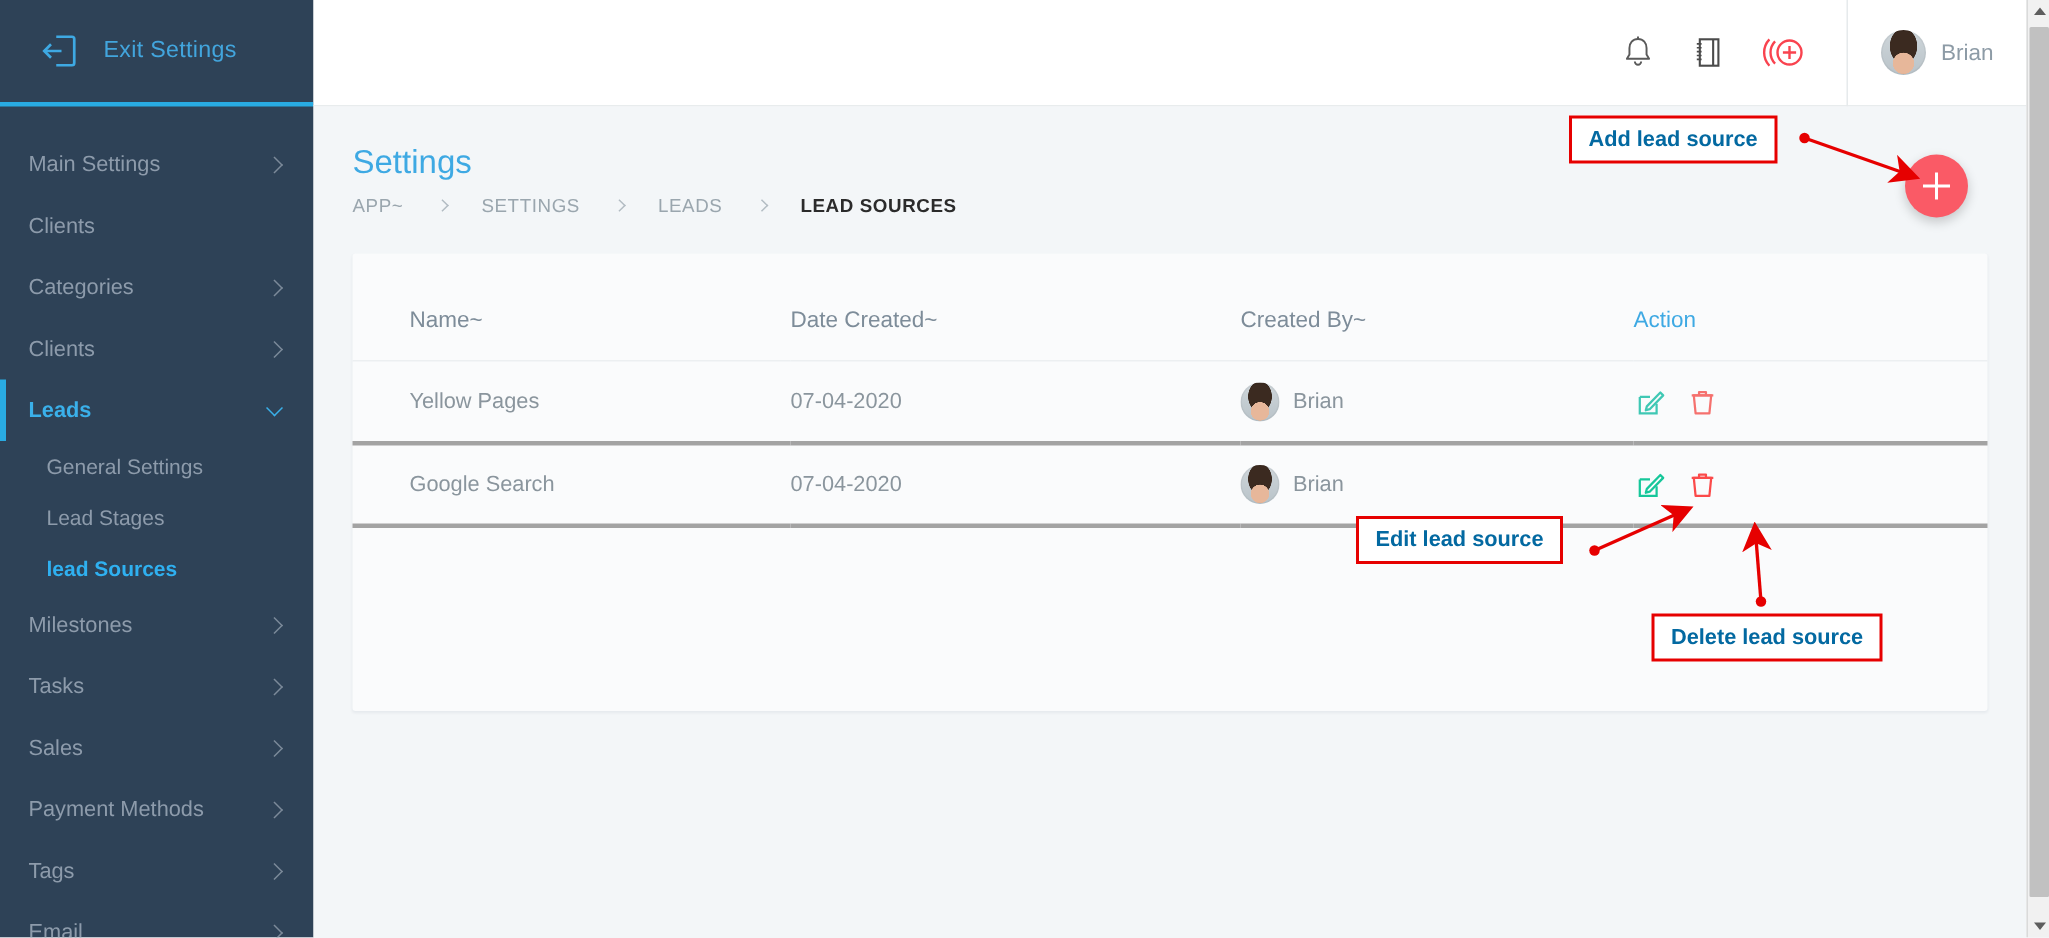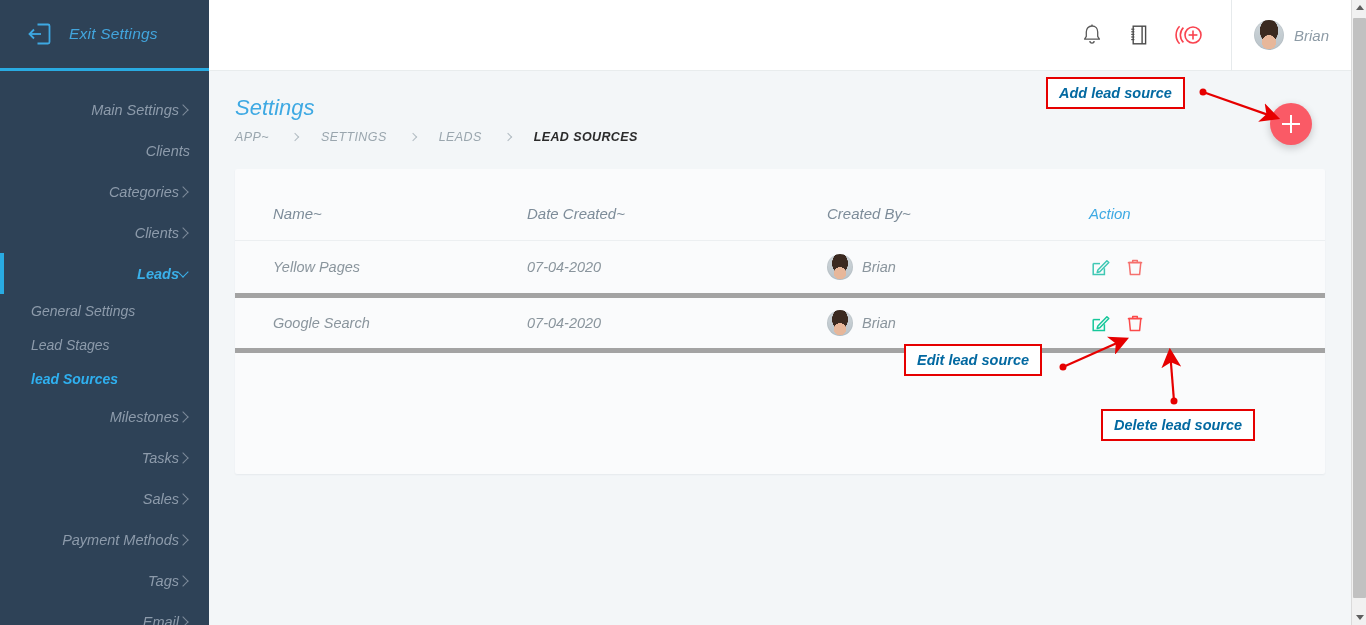--- a/index.html
+++ b/index.html
@@ -2,21 +2,21 @@
 <html><head>
 <meta charset="utf-8">
 <style>
   * { box-sizing: border-box; margin: 0; padding: 0; }
   html, body {
     width: 1366px; height: 625px;
     overflow: hidden;
     font-family: "Liberation Sans", sans-serif;
     background: #f3f6f8;
   }
-  .app { position: relative; width: 1366px; height: 625px; font-style: italic; }
+  .app { position: relative; width: 1366px; height: 625px; }
 
   
   .sidebar {
     position: absolute; left: 0; top: 0;
     width: 209px; height: 625px;
     background: #2e4257;
     overflow: hidden;
   }
   .exit-block {
     height: 71px;
@@ -38,21 +38,21 @@
   .nav-item {
     position: relative;
     height: 41px;
     display: flex; align-items: center;
     padding: 0 19px 0 19px;
     color: #8d9bab;
     font-size: 14.5px;
     cursor: pointer;
     white-space: nowrap;
   }
-  .nav-item .lbl { flex: 1 1 auto; text-align: right; }
+  .nav-item .lbl { flex: 1 1 auto; }
   .nav-item.active { color: #3ab0ea; font-weight: bold; }
   .nav-item.active::before {
     content: ""; position: absolute; left: 0; top: 0;
     width: 4px; height: 100%; background: #29abe2;
   }
   .chev {
     width: 8px; height: 8px;
     border-right: 1.6px solid #7c8a9a;
     border-bottom: 1.6px solid #7c8a9a;
     transform: rotate(-45deg);
@@ -156,21 +156,21 @@
     color: #7d8c99;
     font-size: 15px;
     padding: 36px 0 18px 0;
     border-bottom: 1px solid #eceff1;
   }
   th.action-col { color: #3ea9e3; }
   td {
     color: #8a959d;
     font-size: 14.5px;
     padding: 0 0;
-    border-bottom: 5px solid #a3a3a3;
+    border-bottom: 3px solid #a3a3a3;
     height: 55px;
     vertical-align: middle;
   }
   .c1 { padding-left: 38px; width: 292px; }
   .c2 { width: 300px; }
   .c3 { width: 262px; margin-left: 18px; }
   .c4 { width: auto; }
   .created-by { display: flex; align-items: center; gap: 9px; }
   .created-by span { color: #8a959d; }
   .act-wrap { display: flex; align-items: center; gap: 14px; padding-left: 2px; }

